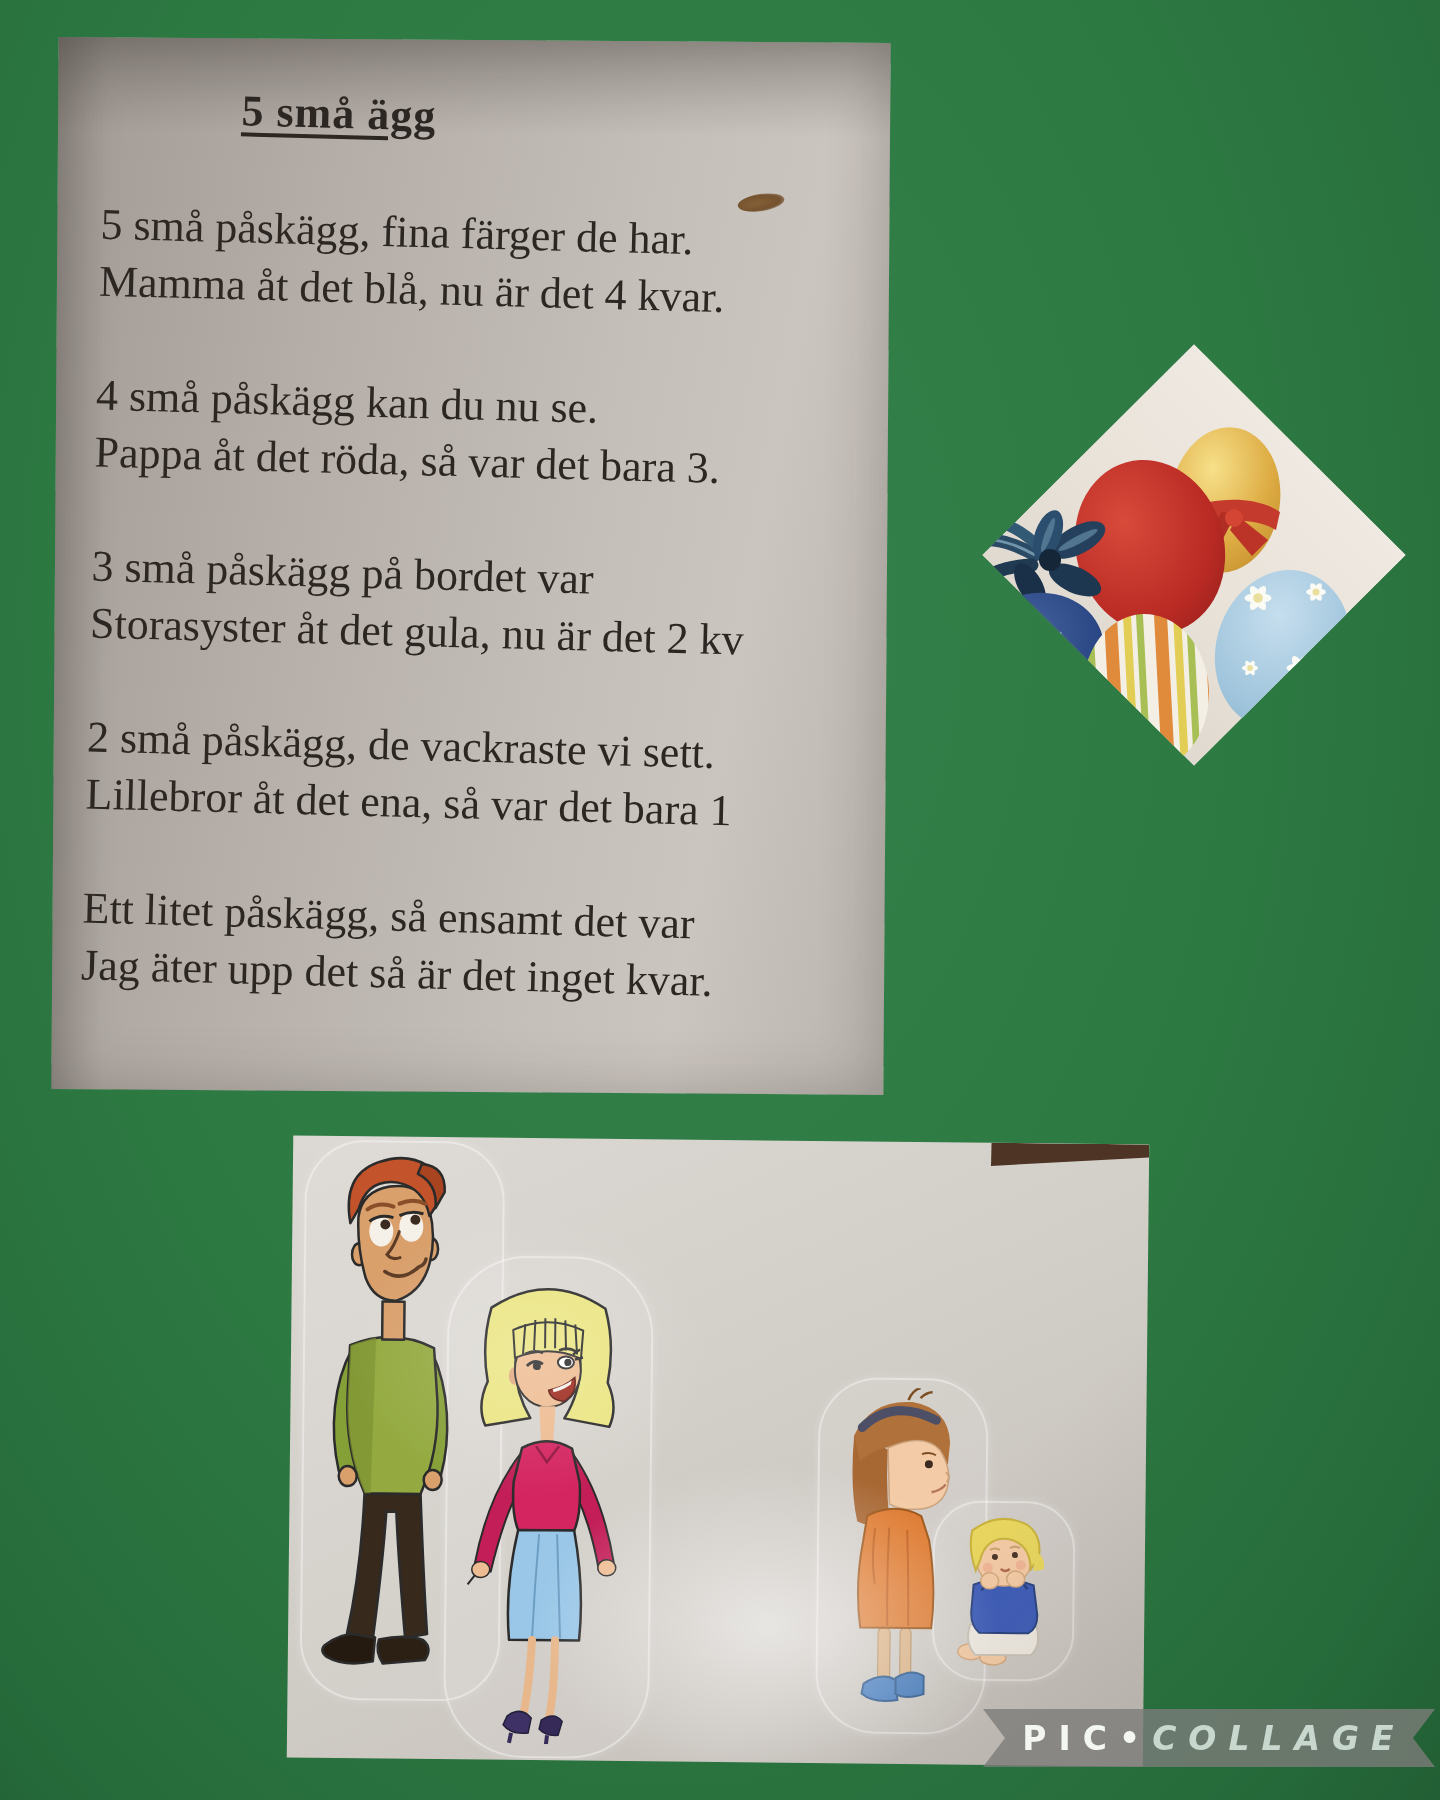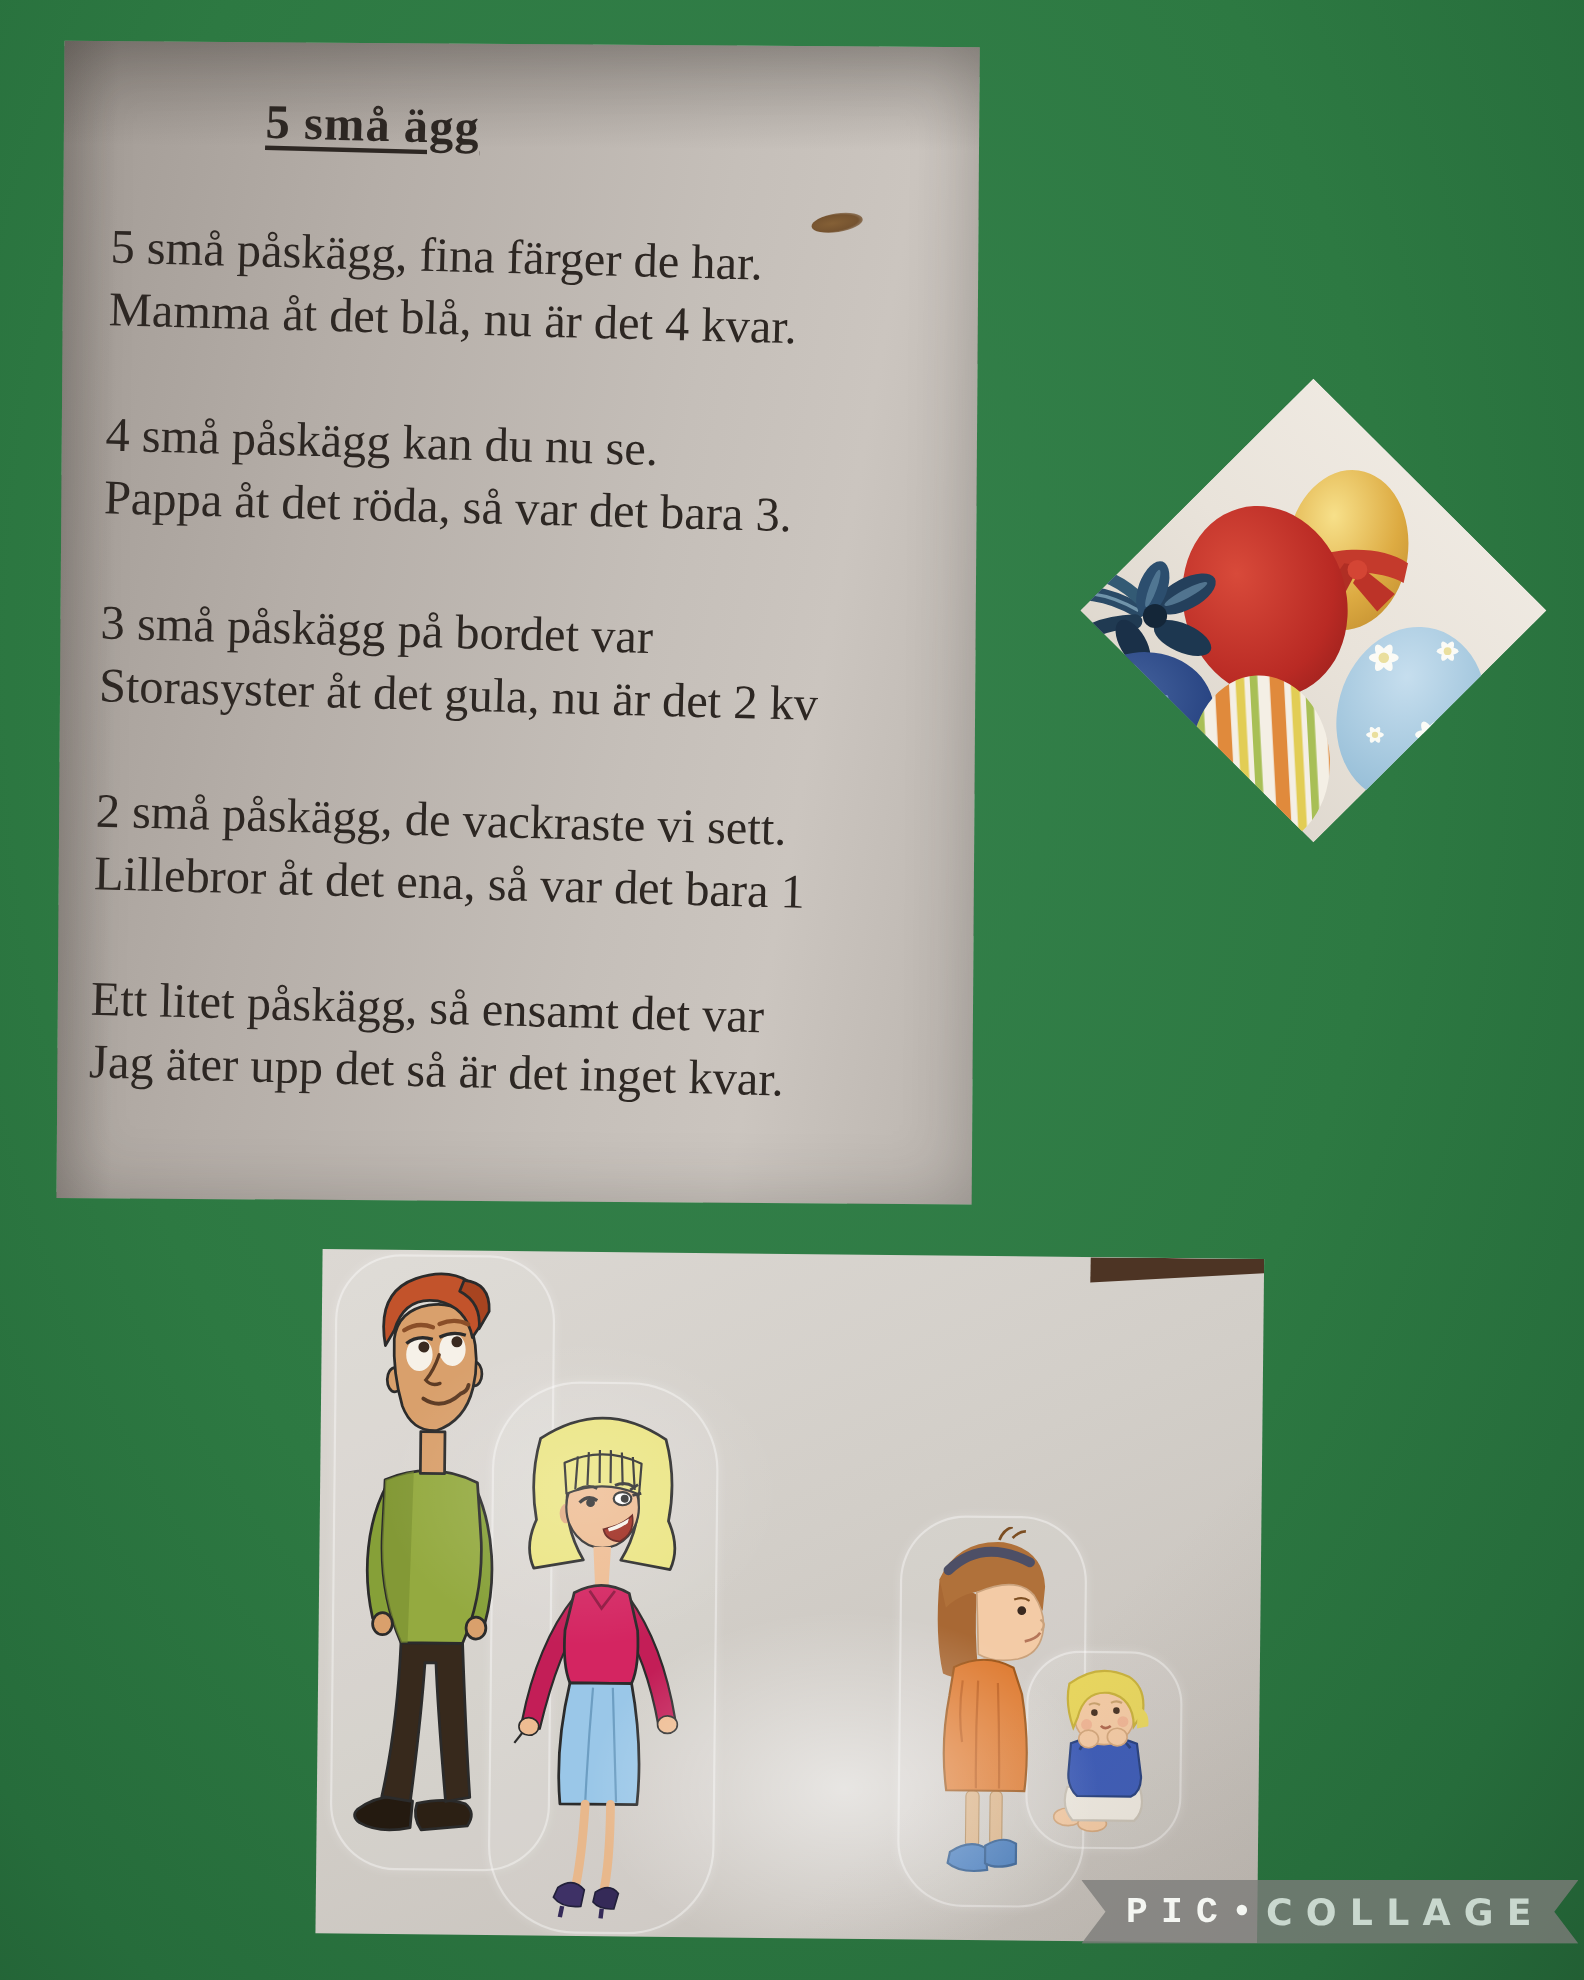--- a/index.html
+++ b/index.html
@@ -69,22 +69,22 @@
   .egg-photo{position:absolute;left:960px;top:320px;width:470px;height:470px;}
   
   .watermark{
     position:absolute;left:983px;top:1709px;width:442px;height:58px;
     background:rgba(124,124,121,.80);
     clip-path:polygon(0 0,100% 0,calc(100% - 22px) 50%,100% 100%,0 100%,22px 50%);
     display:flex;align-items:center;justify-content:center;
     font-family:"DejaVu Sans", sans-serif;font-weight:bold;font-size:33px;letter-spacing:12px;
     padding-left:10px;
   }
-  .wm-pic{color:#f4f6f2;font-family:Liberation Mono, monospace;}
-  .wm-collage{color:#c9d8ce;}
+  .wm-pic{color:#f4f6f2;}
+  .wm-collage{color:#c9d8ce;font-style:italic;}
 </style>
 </head>
 <body>
 
 <div class="canvas">
 
   <section class="poem-photo">
     <div class="poem-text">
       <h1 class="poem-title">5 små ägg</h1>
       <p class="stanza">

